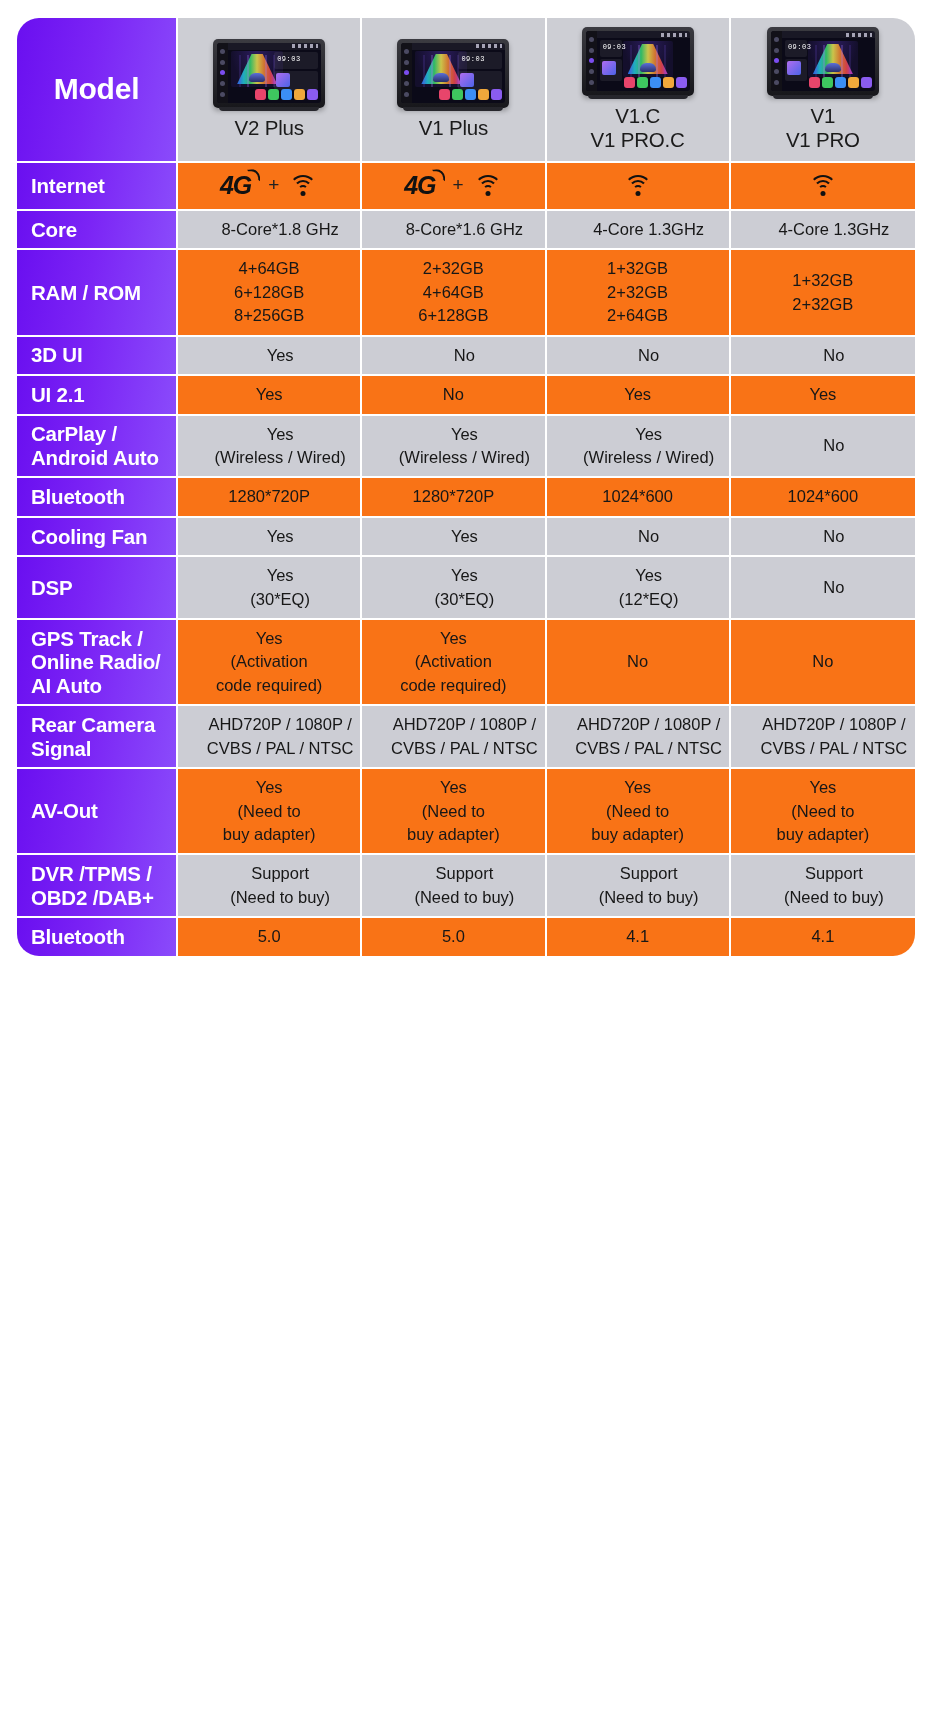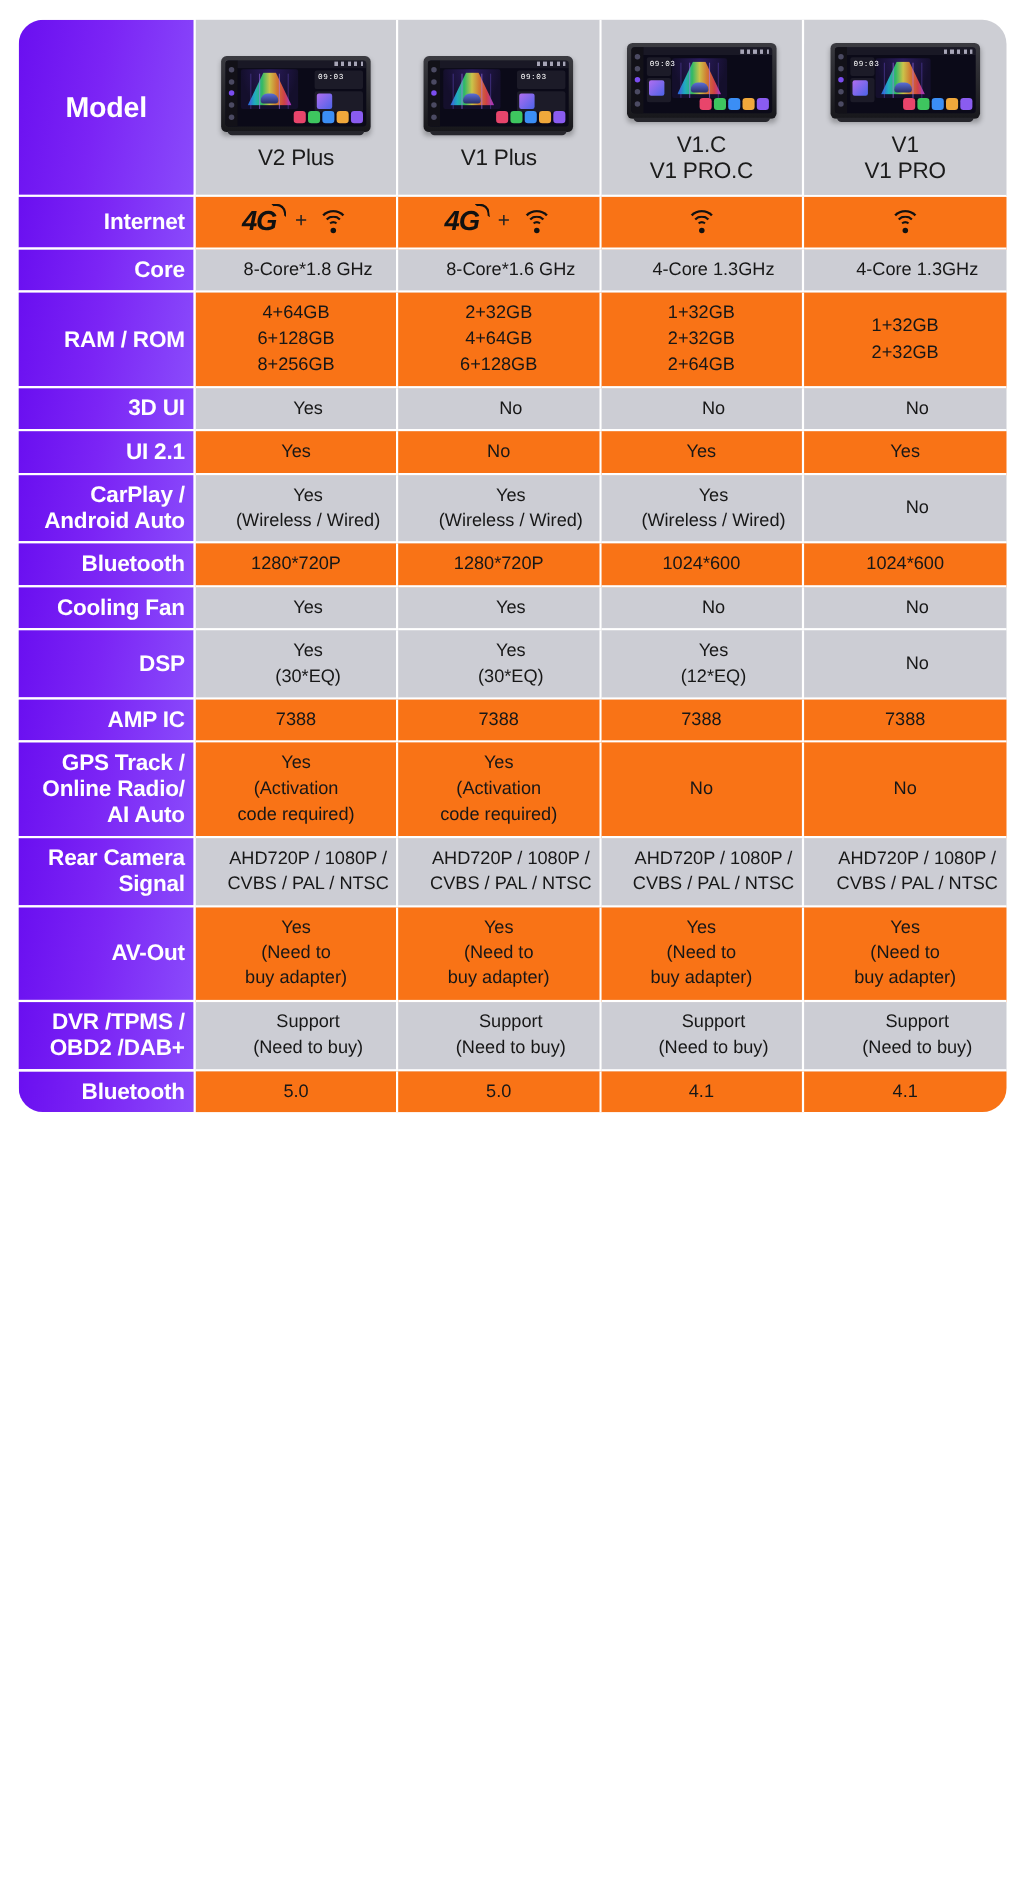--- a/index.html
+++ b/index.html
@@ -28,21 +28,21 @@
 
   td { vertical-align: middle; text-align: center; }
 
   
   .lbl {
     background: linear-gradient(100deg, #6a0ff0 0%, #7b24f5 45%, #8a4bfb 100%);
     color: #ffffff;
     font-weight: 700;
     font-size: 20.5px;
     line-height: 1.16;
-    text-align: right;
+    text-align: left;
     padding: 6px 8px 6px 14px;
     letter-spacing: -0.2px;
     border-bottom: 2px solid #ffffff;
     border-right: 2px solid #ffffff;
   }
   tr:last-child .lbl { border-bottom: none; }
 
   
   .val {
     font-size: 16.5px;
@@ -60,43 +60,43 @@
   .val .sub { display: block; }
 
   
   .r-head .lbl { border-top-left-radius: 22px; }
   .r-last .lbl { border-bottom-left-radius: 22px; }
   .r-head td.val:last-child { border-top-right-radius: 22px; }
   .r-last td.val:last-child { border-bottom-right-radius: 22px; }
 
   
   .r-head .lbl {
-    font-size: 26px;
+    font-size: 30px;
     font-weight: 700;
     text-align: center;
     vertical-align: middle;
     padding: 0;
   }
   .r-head .val {
     background: #cdced4;
     padding: 9px 4px 9px;
   }
   .model-name {
     font-size: 20.5px;
     font-weight: 400;
     color: #1b1b1b;
     line-height: 1.17;
     margin-top: 8px;
     letter-spacing: -0.2px;
   }
 
   
   .unit {
-    margin: 12px auto;
-    width: 136px;
+    margin: 0 auto;
+    width: 112px;
     height: 69px;
     position: relative;
   }
   .unit .bezel {
     position: absolute; inset: 0;
     background: linear-gradient(#3b3b41, #17171b);
     border-radius: 5px;
     box-shadow: 0 3px 5px rgba(0,0,0,.28);
   }
   .unit .screen {
@@ -571,35 +571,20 @@
           </td>
           <td class="val">
             <span class="sub">Yes</span>
             <span class="sub">(12*EQ)</span>
           </td>
           <td class="val">
             <span class="sub">No</span>
           </td>
         </tr>
         <tr class="band-a">
-          <td class="lbl">AMP IC</td>
-          <td class="val">
-            <span class="sub">7388</span>
-          </td>
-          <td class="val">
-            <span class="sub">7388</span>
-          </td>
-          <td class="val">
-            <span class="sub">7388</span>
-          </td>
-          <td class="val">
-            <span class="sub">7388</span>
-          </td>
-        </tr>
-        <tr class="band-a">
           <td class="lbl">GPS Track / Online Radio/ AI Auto</td>
           <td class="val">
             <span class="sub">Yes</span>
             <span class="sub">(Activation</span>
             <span class="sub">code required)</span>
           </td>
           <td class="val">
             <span class="sub">Yes</span>
             <span class="sub">(Activation</span>
             <span class="sub">code required)</span>

